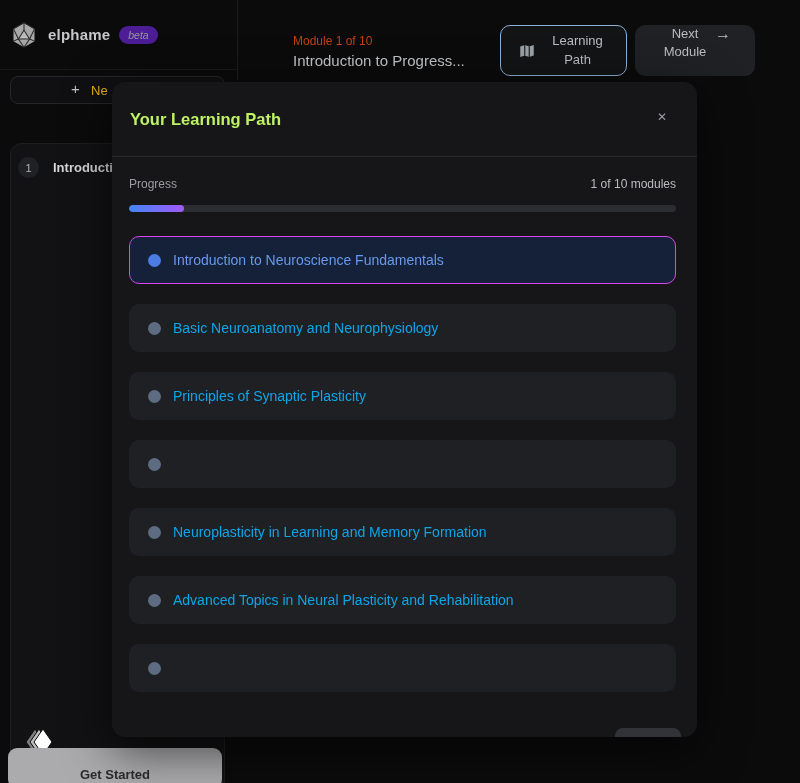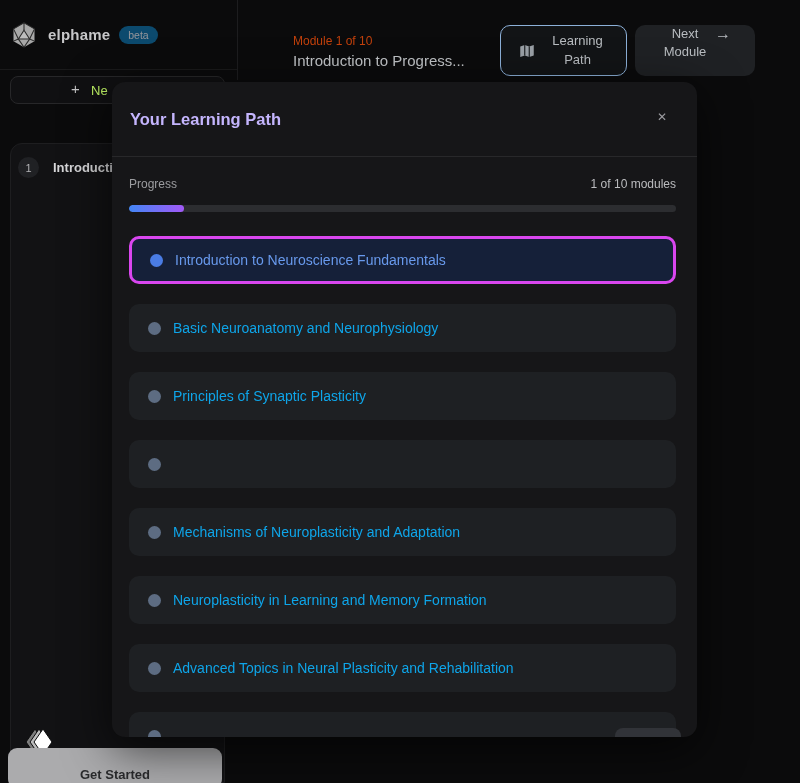--- a/index.html
+++ b/index.html
@@ -8,28 +8,28 @@
     position:relative;
     background:#0b0b0c;
     font-family:"Liberation Sans","DejaVu Sans",sans-serif;
     color:#e6e7e9;
   }
   
   .v-divider { position:absolute; left:237px; top:0; width:1px; height:80px; background:#1d1d1f; }
   .brand-header { position:absolute; left:0; top:0; width:237px; height:70px; border-bottom:1px solid #1a1a1b; display:flex; align-items:center; padding-left:10px; }
   .logo-badge { width:28px; height:28px; flex:0 0 auto; }
   .brand-name { margin-left:10px; font-size:15px; font-weight:bold; color:#c7c7c9; letter-spacing:.2px; }
-  .beta-badge { margin-left:9px; background:#0c4a6e; color:#96969b; font-size:10.5px; padding:3px 9px; border-radius:999px; }
+  .beta-badge { margin-left:9px; background:#4c1d95; color:#96969b; font-size:10.5px; padding:3px 9px; border-radius:999px;font-style:italic; }
 
   .sidebar-new-button {
     position:absolute; left:10px; top:76px; width:215px; height:28px;
     background:#101012; border:1px solid #272729; border-radius:8px;
   }
   .sidebar-new-button .plus-glyph { position:absolute; left:60px; top:3px; font-size:15px; color:#c2c2c4; }
-  .sidebar-new-button .new-label { position:absolute; left:80px; top:6px; font-size:13px; color:#bef264; }
+  .sidebar-new-button .new-label { position:absolute; left:80px; top:6px; font-size:13px; color:#eab308; }
 
   .sidebar-panel {
     position:absolute; left:10px; top:143px; width:215px; height:640px;
     background:#121214; border:1px solid #1e1e20; border-radius:12px 12px 0 0;
   }
   .module-number-badge {
     position:absolute; left:7px; top:13px; width:21px; height:21px; border-radius:50%;
     background:#202124; color:#b2b2b5; font-size:11px; display:flex; align-items:center; justify-content:center;
   }
   .sidebar-item-label { position:absolute; left:42px; top:16px; font-size:13px; font-weight:bold; color:#d6d6d8; white-space:nowrap; }
@@ -59,38 +59,38 @@
     font-family:"Liberation Sans","DejaVu Sans",sans-serif;
   }
 
   
   .modal {
     position:absolute; left:112px; top:82px; width:585px; height:655px;
     background:#161618; border-radius:13px; overflow:hidden;
     box-shadow:0 12px 48px rgba(0,0,0,.65);
   }
   .modal-header { position:relative; height:75px; border-bottom:1px solid #28282a; }
-  .modal-title { position:absolute; left:18px; top:28px; font-size:16.5px; font-weight:bold; color:#c4b5fd; }
+  .modal-title { position:absolute; left:18px; top:28px; font-size:16.5px; font-weight:bold; color:#bef264; }
   .modal-close-button { position:absolute; right:30px; top:28px; background:none; border:none; color:#9c9ca0; font-size:12px; cursor:default; }
 
   .modal-body { padding:20px 21px 0 17px; }
   .progress-row { display:flex; justify-content:space-between; align-items:baseline; margin-bottom:14px; }
   .progress-label { font-size:12px; color:#9c9da0; }
   .progress-status { font-size:12px; color:#bbbcbf; }
   .progress-track { height:7px; border-radius:4px; background:#2c2d30; overflow:hidden; }
   .progress-fill { height:100%; border-radius:4px; background:linear-gradient(90deg,#4286f5,#a259f7); }
 
   .module-list { margin-top:24px; }
   .module-item {
     height:48px; border-radius:10px; background:#1e2023; margin-bottom:20px;
     display:flex; align-items:center; padding-left:19px;
   }
   .module-status-dot { width:13px; height:13px; border-radius:50%; background:#5d6c82; margin-right:12px; flex:0 0 auto; }
   .module-item-label { font-size:14px; color:#0ea5e9; }
-  .module-item.active { background:#152039; border:3px solid #d946ef; padding-left:18px; }
+  .module-item.active { background:#152039; border:1px solid #d946ef; padding-left:18px; }
   .module-item.active .module-status-dot { background:#4a7ce4; }
   .module-item.active .module-item-label { color:#6899ec; }
 
   .modal-footer-button {
     position:absolute; right:16px; bottom:-25px; width:66px; height:34px;
     background:#313338; border:none; border-radius:8px;
   }
 </style>
 </head>
 <body>
@@ -166,24 +166,20 @@
       </div>
       <div class="module-item">
         <span class="module-status-dot"></span>
         <span class="module-item-label">Principles of Synaptic Plasticity</span>
       </div>
       <div class="module-item">
         <span class="module-status-dot"></span>
       </div>
       <div class="module-item">
         <span class="module-status-dot"></span>
-        <span class="module-item-label">Mechanisms of Neuroplasticity and Adaptation</span>
-      </div>
-      <div class="module-item">
-        <span class="module-status-dot"></span>
         <span class="module-item-label">Neuroplasticity in Learning and Memory Formation</span>
       </div>
       <div class="module-item">
         <span class="module-status-dot"></span>
         <span class="module-item-label">Advanced Topics in Neural Plasticity and Rehabilitation</span>
       </div>
       <div class="module-item">
         <span class="module-status-dot"></span>
         <span class="module-item-label"></span>
       </div>

